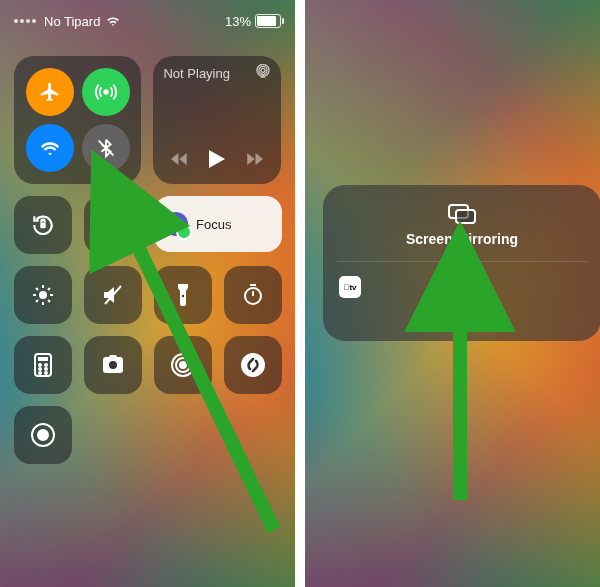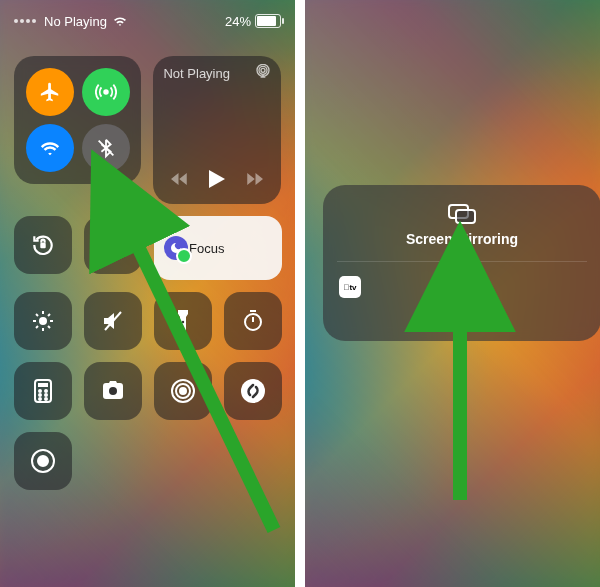--- a/index.html
+++ b/index.html
@@ -32,28 +32,28 @@
 
   
   .panels{margin-top:24px;}
   .panel{background:rgba(30,30,35,.55);border-radius:20px;backdrop-filter:blur(6px);}
   .row{display:flex;gap:12px;}
   .quad{width:128px;height:128px;display:flex;flex-wrap:wrap;align-items:center;justify-content:space-around;padding:8px;box-sizing:border-box;}
   .qbtn{width:48px;height:48px;border-radius:50%;display:flex;align-items:center;justify-content:center;background:rgba(120,120,130,.55);}
   .qbtn.orange{background:#ff9500;}
   .qbtn.green{background:#30d158;}
   .qbtn.blue{background:#0a84ff;}
-  .media{width:128px;height:148px;padding:10px 10px 8px 10px;box-sizing:border-box;position:relative;display:flex;flex-direction:column;justify-content:space-between;gap:11px;}
+  .media{width:128px;height:128px;padding:10px 10px 8px 10px;box-sizing:border-box;position:relative;display:flex;flex-direction:column;justify-content:space-between;gap:11px;}
   .media .airplay{position:absolute;top:8px;right:10px;opacity:.7;font-size:14px;}
   .media .np{font-size:13px;color:rgba(255,255,255,.8);}
   .media .controls{display:flex;align-items:center;justify-content:center;gap:20px;color:rgba(255,255,255,.85);font-size:16px;margin-bottom:8px;}
 
   .grid{margin-top:12px;display:flex;gap:12px;flex-wrap:wrap;width:268px;}
   .square{width:58px;height:58px;border-radius:16px;background:rgba(30,30,35,.55);display:flex;align-items:center;justify-content:center;color:#fff;font-size:20px;position:relative;}
-  .wide2{width:128px;height:64px;border-radius:16px;background:rgba(30,30,35,.55);display:flex;align-items:center;gap:1px;padding:0 10px;box-sizing:border-box;}
+  .wide2{width:128px;height:56px;border-radius:16px;background:rgba(30,30,35,.55);display:flex;align-items:center;gap:8px;padding:0 10px;box-sizing:border-box;}
   .wide2.light{background:rgba(250,250,250,.92);color:#222;}
   .wide2 .lbl{font-size:13px;}
   .focus-icn{width:24px;height:24px;border-radius:50%;background:#5856d6;display:flex;align-items:center;justify-content:center;position:relative;}
   .focus-icn::after{content:"";position:absolute;width:12px;height:12px;border-radius:50%;background:#30d158;border:2px solid #fff;left:12px;top:12px;}
 
   svg{display:block;}
 
   
   .mirror-card{position:absolute;left:18px;right:0;top:185px;width:278px;border-radius:22px;background:rgba(50,50,55,.62);padding:18px 0 29px 0;backdrop-filter:blur(6px);}
   .mirror-head{display:flex;flex-direction:column;align-items:center;color:#fff;padding-bottom:14px;border-bottom:1px solid rgba(255,255,255,.14);margin:0 14px;}
@@ -74,29 +74,29 @@
     <div class="layer">
 
       <div class="status">
         <div class="left">
           <span class="dots">
               <i></i>
               <i></i>
               <i></i>
               <i></i>
             </span>
-          <span>No Playing</span>
+          <span>No Tipard</span>
           <span class="wifi">
             <svg width="14" height="11" viewBox="0 0 14 11">
                 <path d="M7 10 L8.3 8.6 Q7 7.7 5.7 8.6 Z M3.3 6.2 Q7 3.3 10.7 6.2 L9.4 7.5 Q7 5.6 4.6 7.5 Z M1 3.8 Q7 -1 13 3.8 L11.8 5 Q7 1.1 2.2 5 Z" fill="#fff"></path>
               </svg>
           </span>
         </div>
         <div class="right">
-          <span>24%</span>
+          <span>13%</span>
           <span class="battery">
               <i></i>
             </span>
         </div>
       </div>
 
       <div class="panels">
         <div class="row">
 
           <div class="panel quad">

